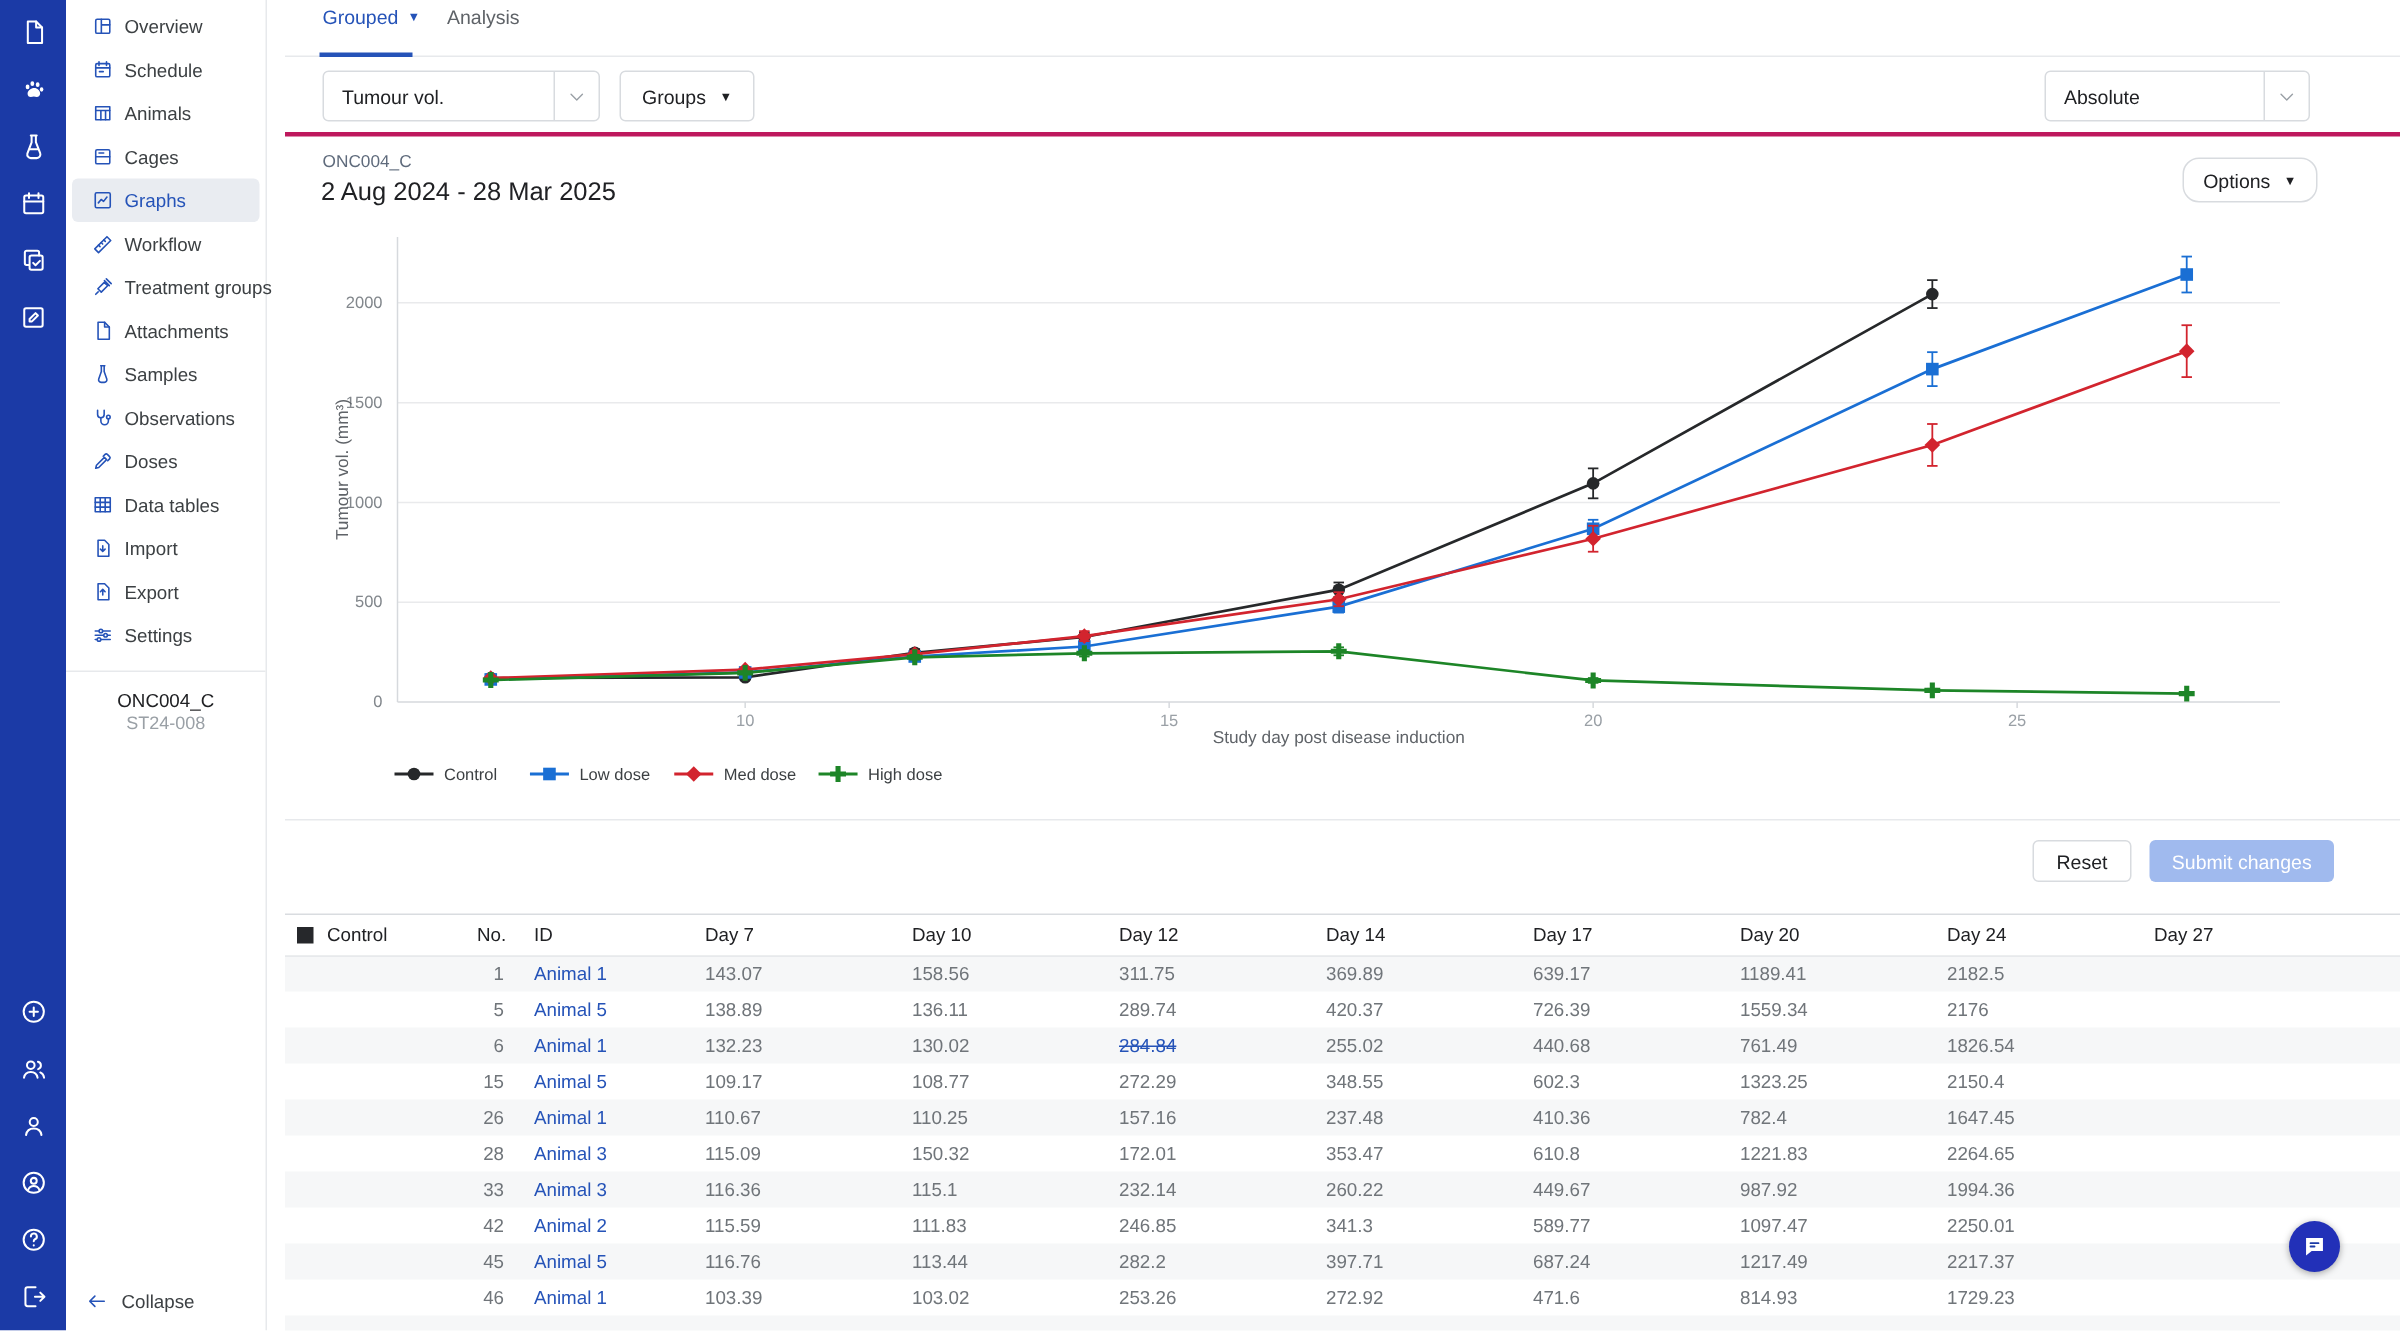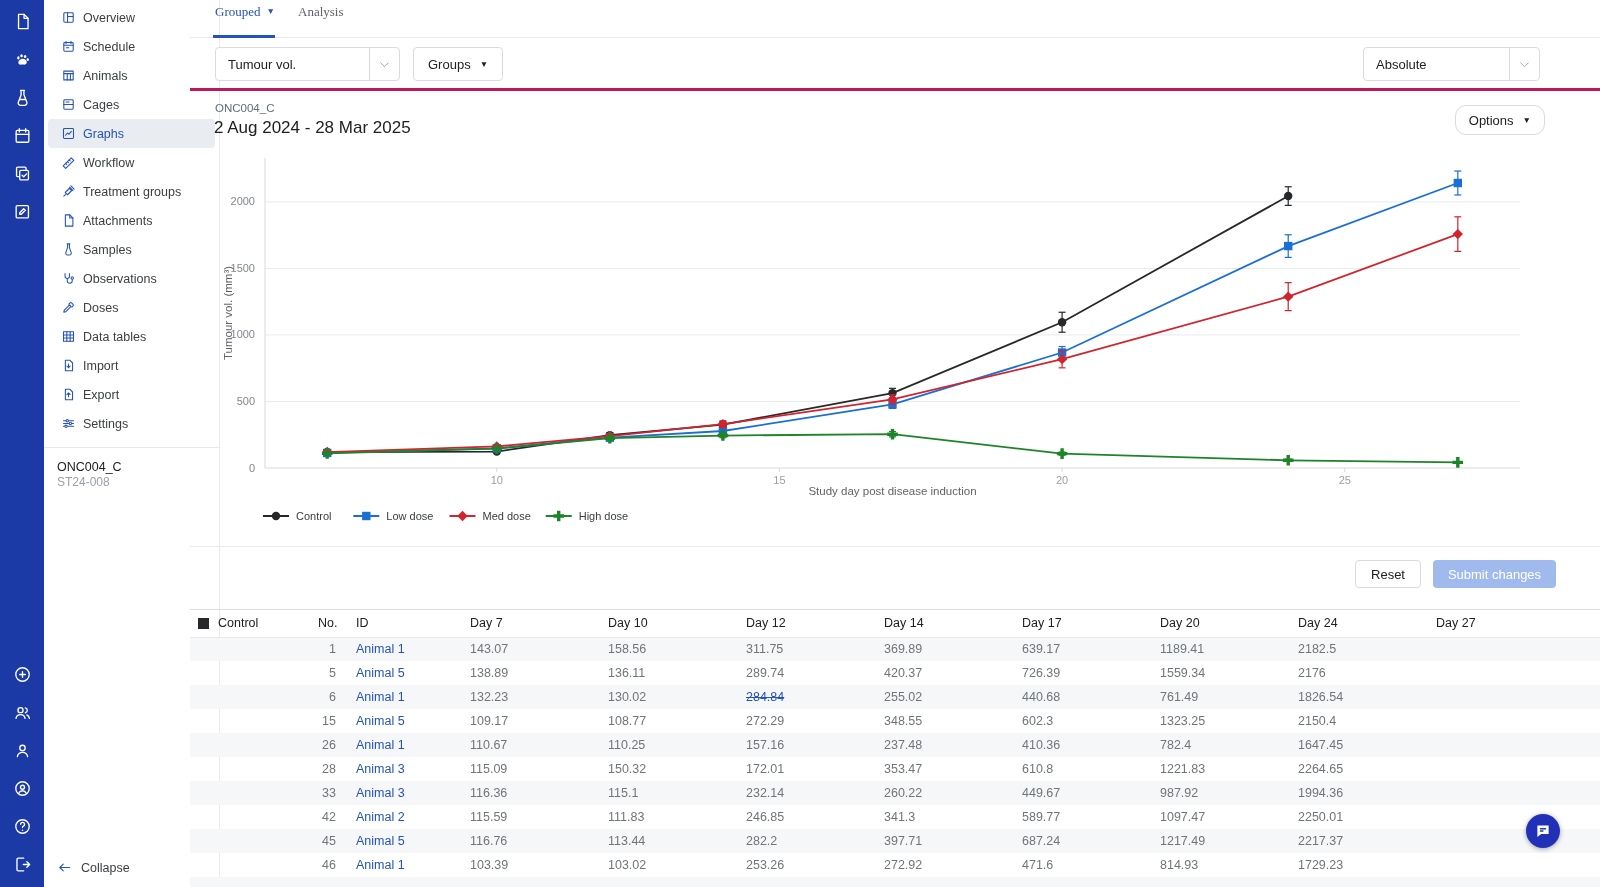--- a/index.html
+++ b/index.html
@@ -6,34 +6,34 @@
   html,body { width:1600px; height:887px; font-family:"Liberation Sans", sans-serif; background:#fff; overflow:hidden; }
   body { position:relative; color:#202124; }
 
   
   .rail { position:absolute; left:0; top:0; width:44px; height:887px; background:#1b3aa6; display:flex; flex-direction:column; align-items:center; padding:2px 0 4px; }
   .rail .grow { flex:1; }
   .rail-btn { width:34px; height:38px; display:flex; align-items:center; justify-content:center; background:none; border:none; color:#fff; cursor:pointer; }
   .rail-btn .ic { width:19px; height:19px; }
 
   
-  .sidebar { position:absolute; left:44px; top:0; width:176px; height:887px; background:#fff; border-right:1px solid #e7e9ec; padding-top:3px; }
+  .sidebar { position:absolute; left:44px; top:0; width:134px; height:887px; background:#fff; border-right:1px solid #e7e9ec; padding-top:3px;text-align:center; }
   .side-item { height:29px; display:flex; align-items:center; gap:7px; padding-left:13px; margin:0 4px; border-radius:4px; font-size:12.5px; color:#3c4043; cursor:pointer; white-space:nowrap; }
   .side-item .ic { width:15px; height:15px; color:#2553b8; flex:none; }
   .side-item.active { background:#e9ecf1; color:#2553b8; }
   .side-divider { border-top:1px solid #e7e9ec; margin:9px 0; }
   .side-study { padding:2px 13px; font-size:12.5px; color:#202124; line-height:1.3; }
   .side-study .sub { color:#9aa0a6; font-size:12px; }
   .side-collapse { position:absolute; bottom:12px; left:13px; display:flex; align-items:center; gap:9px; font-size:12.5px; color:#3c4043; cursor:pointer;margin-top:12px; }
   .side-collapse .ic { width:15px; height:15px; color:#2553b8; }
 
   
   .main { position:absolute; left:190px; top:0; width:1410px; height:887px; }
   .tabbar { position:relative; height:38px; border-bottom:1px solid #e7e9ec; }
-  .tab { position:absolute; top:0; height:23px; display:flex; align-items:center; gap:6px; font-size:13px; cursor:pointer;font-family:Liberation Serif, serif; }
+  .tab { position:absolute; top:0; height:23px; display:flex; align-items:center; gap:6px; font-size:13px; cursor:pointer; }
   .tab.t-grouped { left:25px; color:#2553b8; }
   .tab.t-analysis { left:108px; color:#5f6368; }
   .tab-underline { position:absolute; left:23px; top:35px; width:62px; height:3px; background:#2553b8; }
   .caret { font-size:8.5px; line-height:1; color:currentColor; }
 
   .filterbar { position:relative; height:53px; border-bottom:3px solid #be185d; }
   .select { position:absolute; top:9px; height:34px; border:1px solid #d8dbdf; border-radius:4px; background:#fff; display:flex; align-items:stretch; font-size:13px; color:#202124; cursor:pointer; }
   .select .val { display:flex; align-items:center; padding:0 12px; flex:1; }
   .select .chev { width:30px; border-left:1px solid #d8dbdf; display:flex; align-items:center; justify-content:center; color:#9aa0a6; }
   .select .chev .ic { width:13px; height:13px; }

